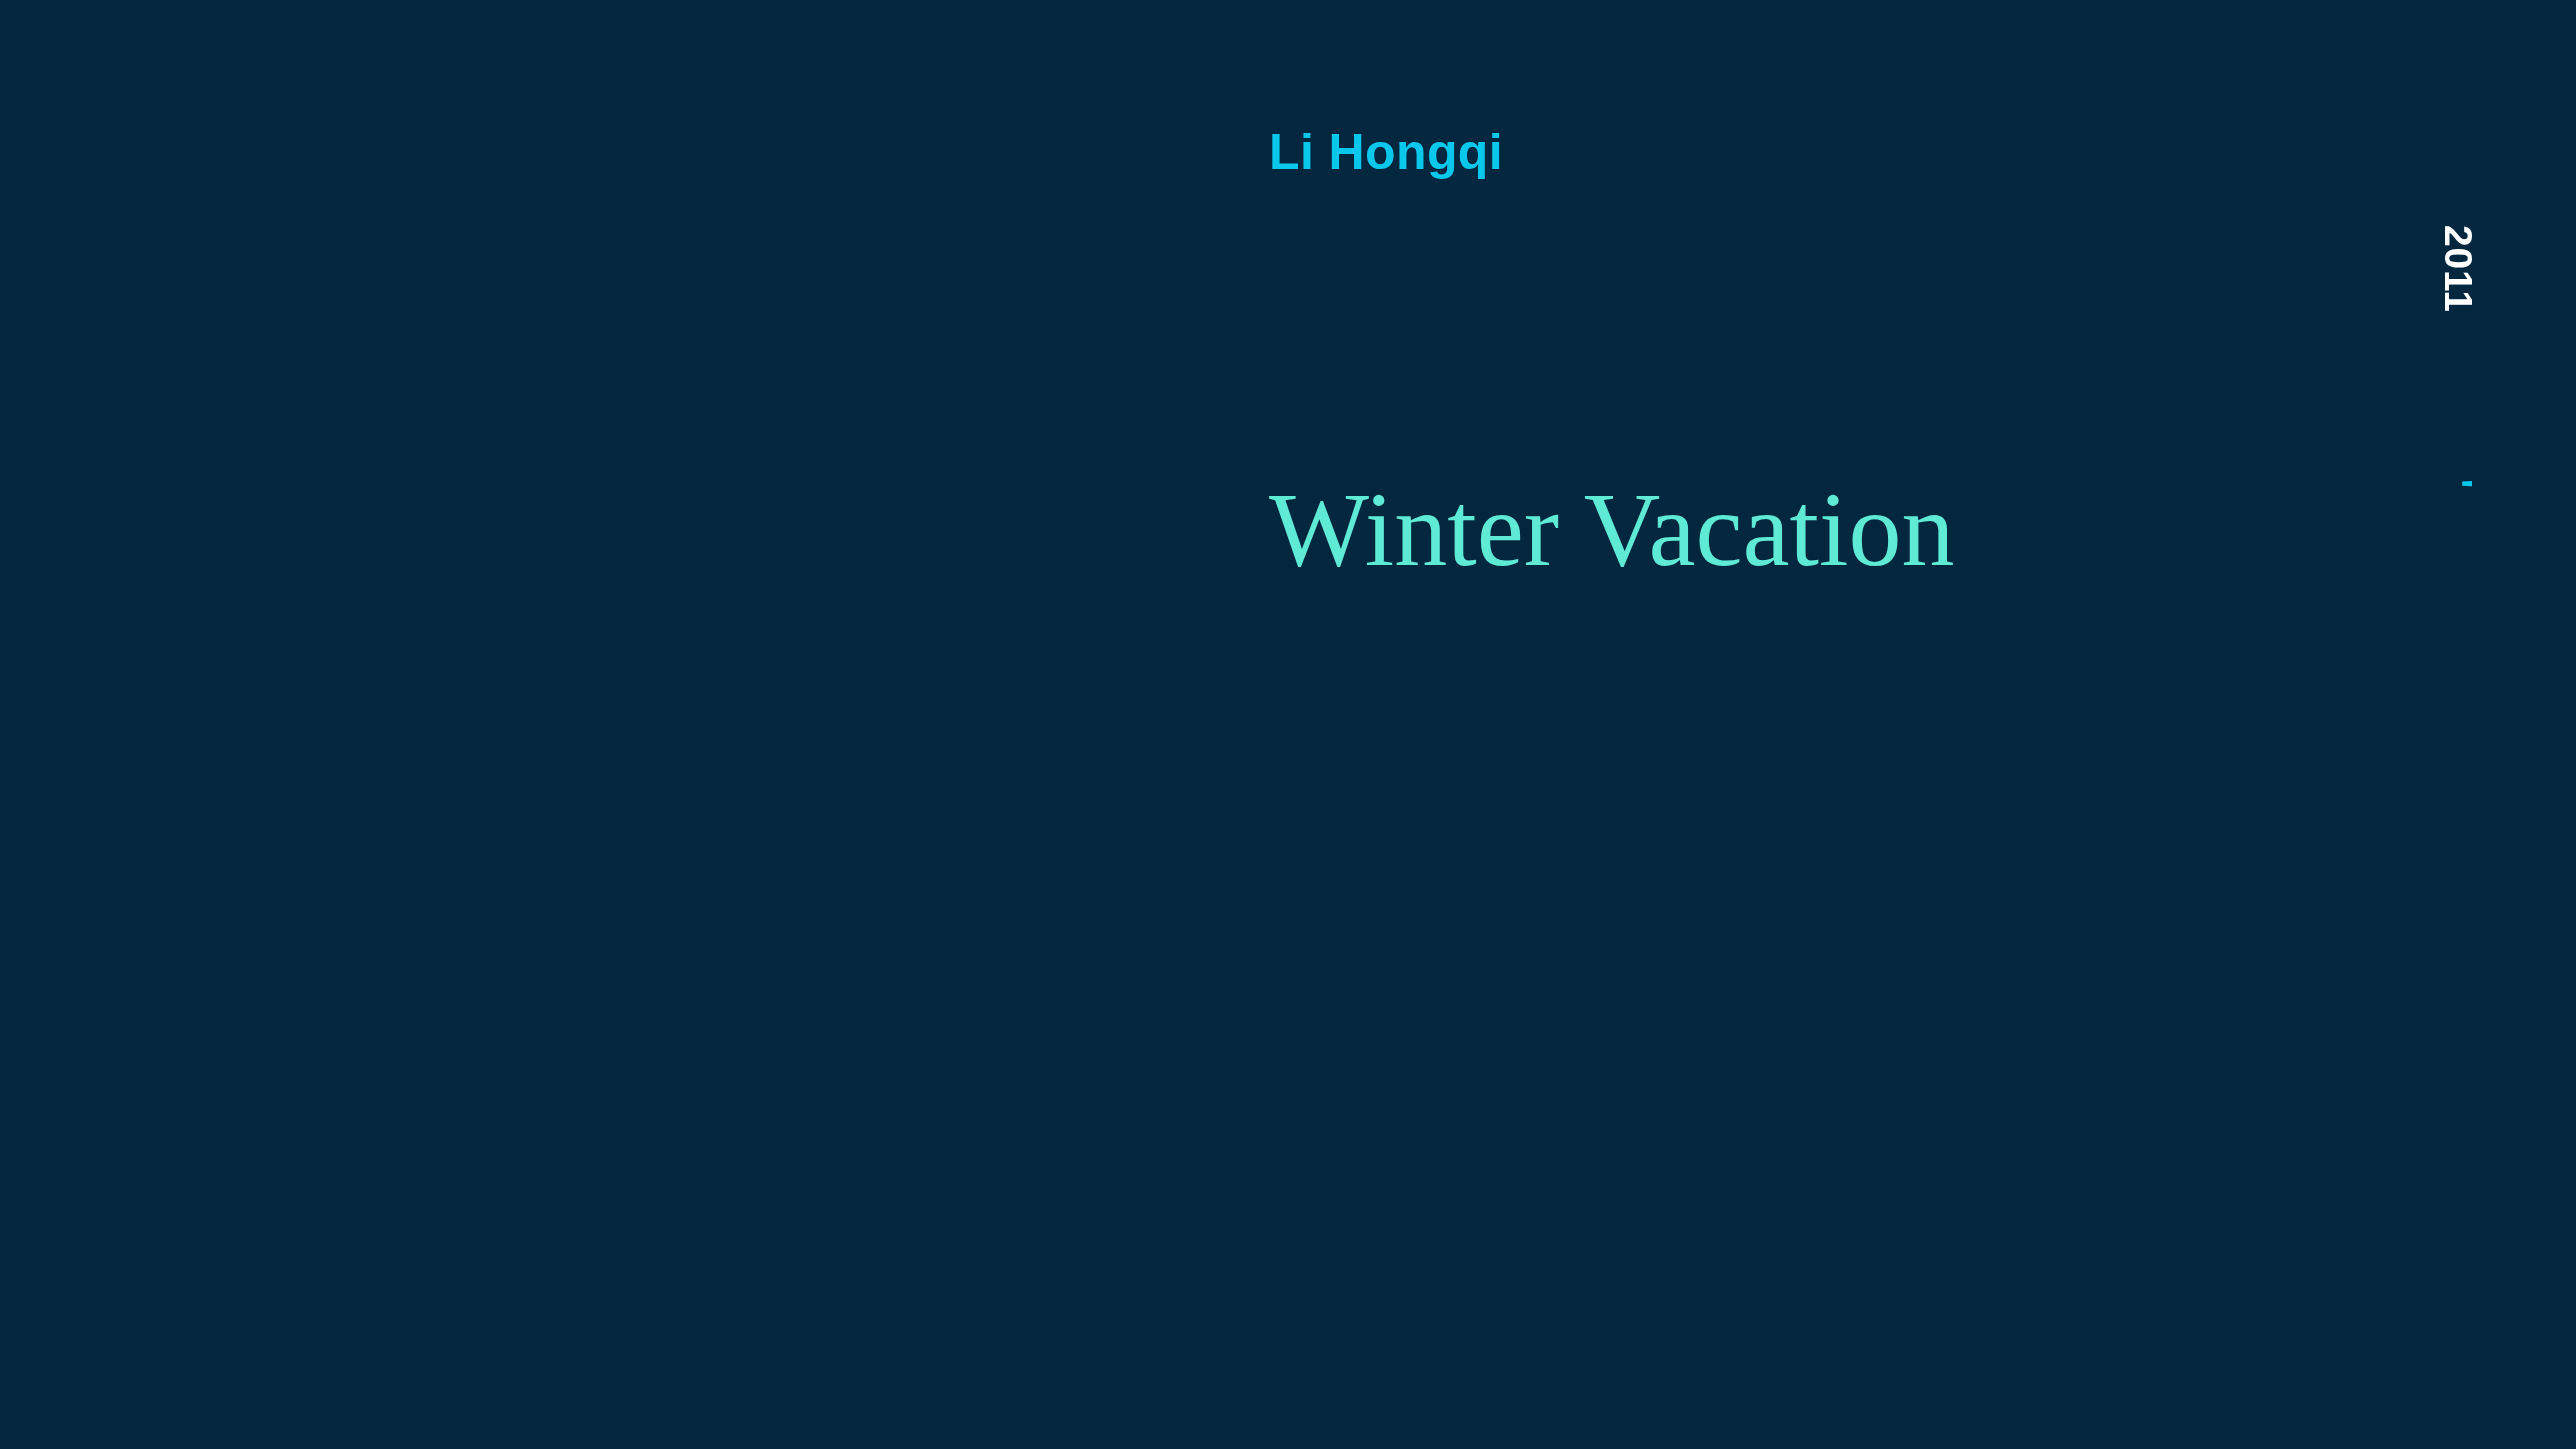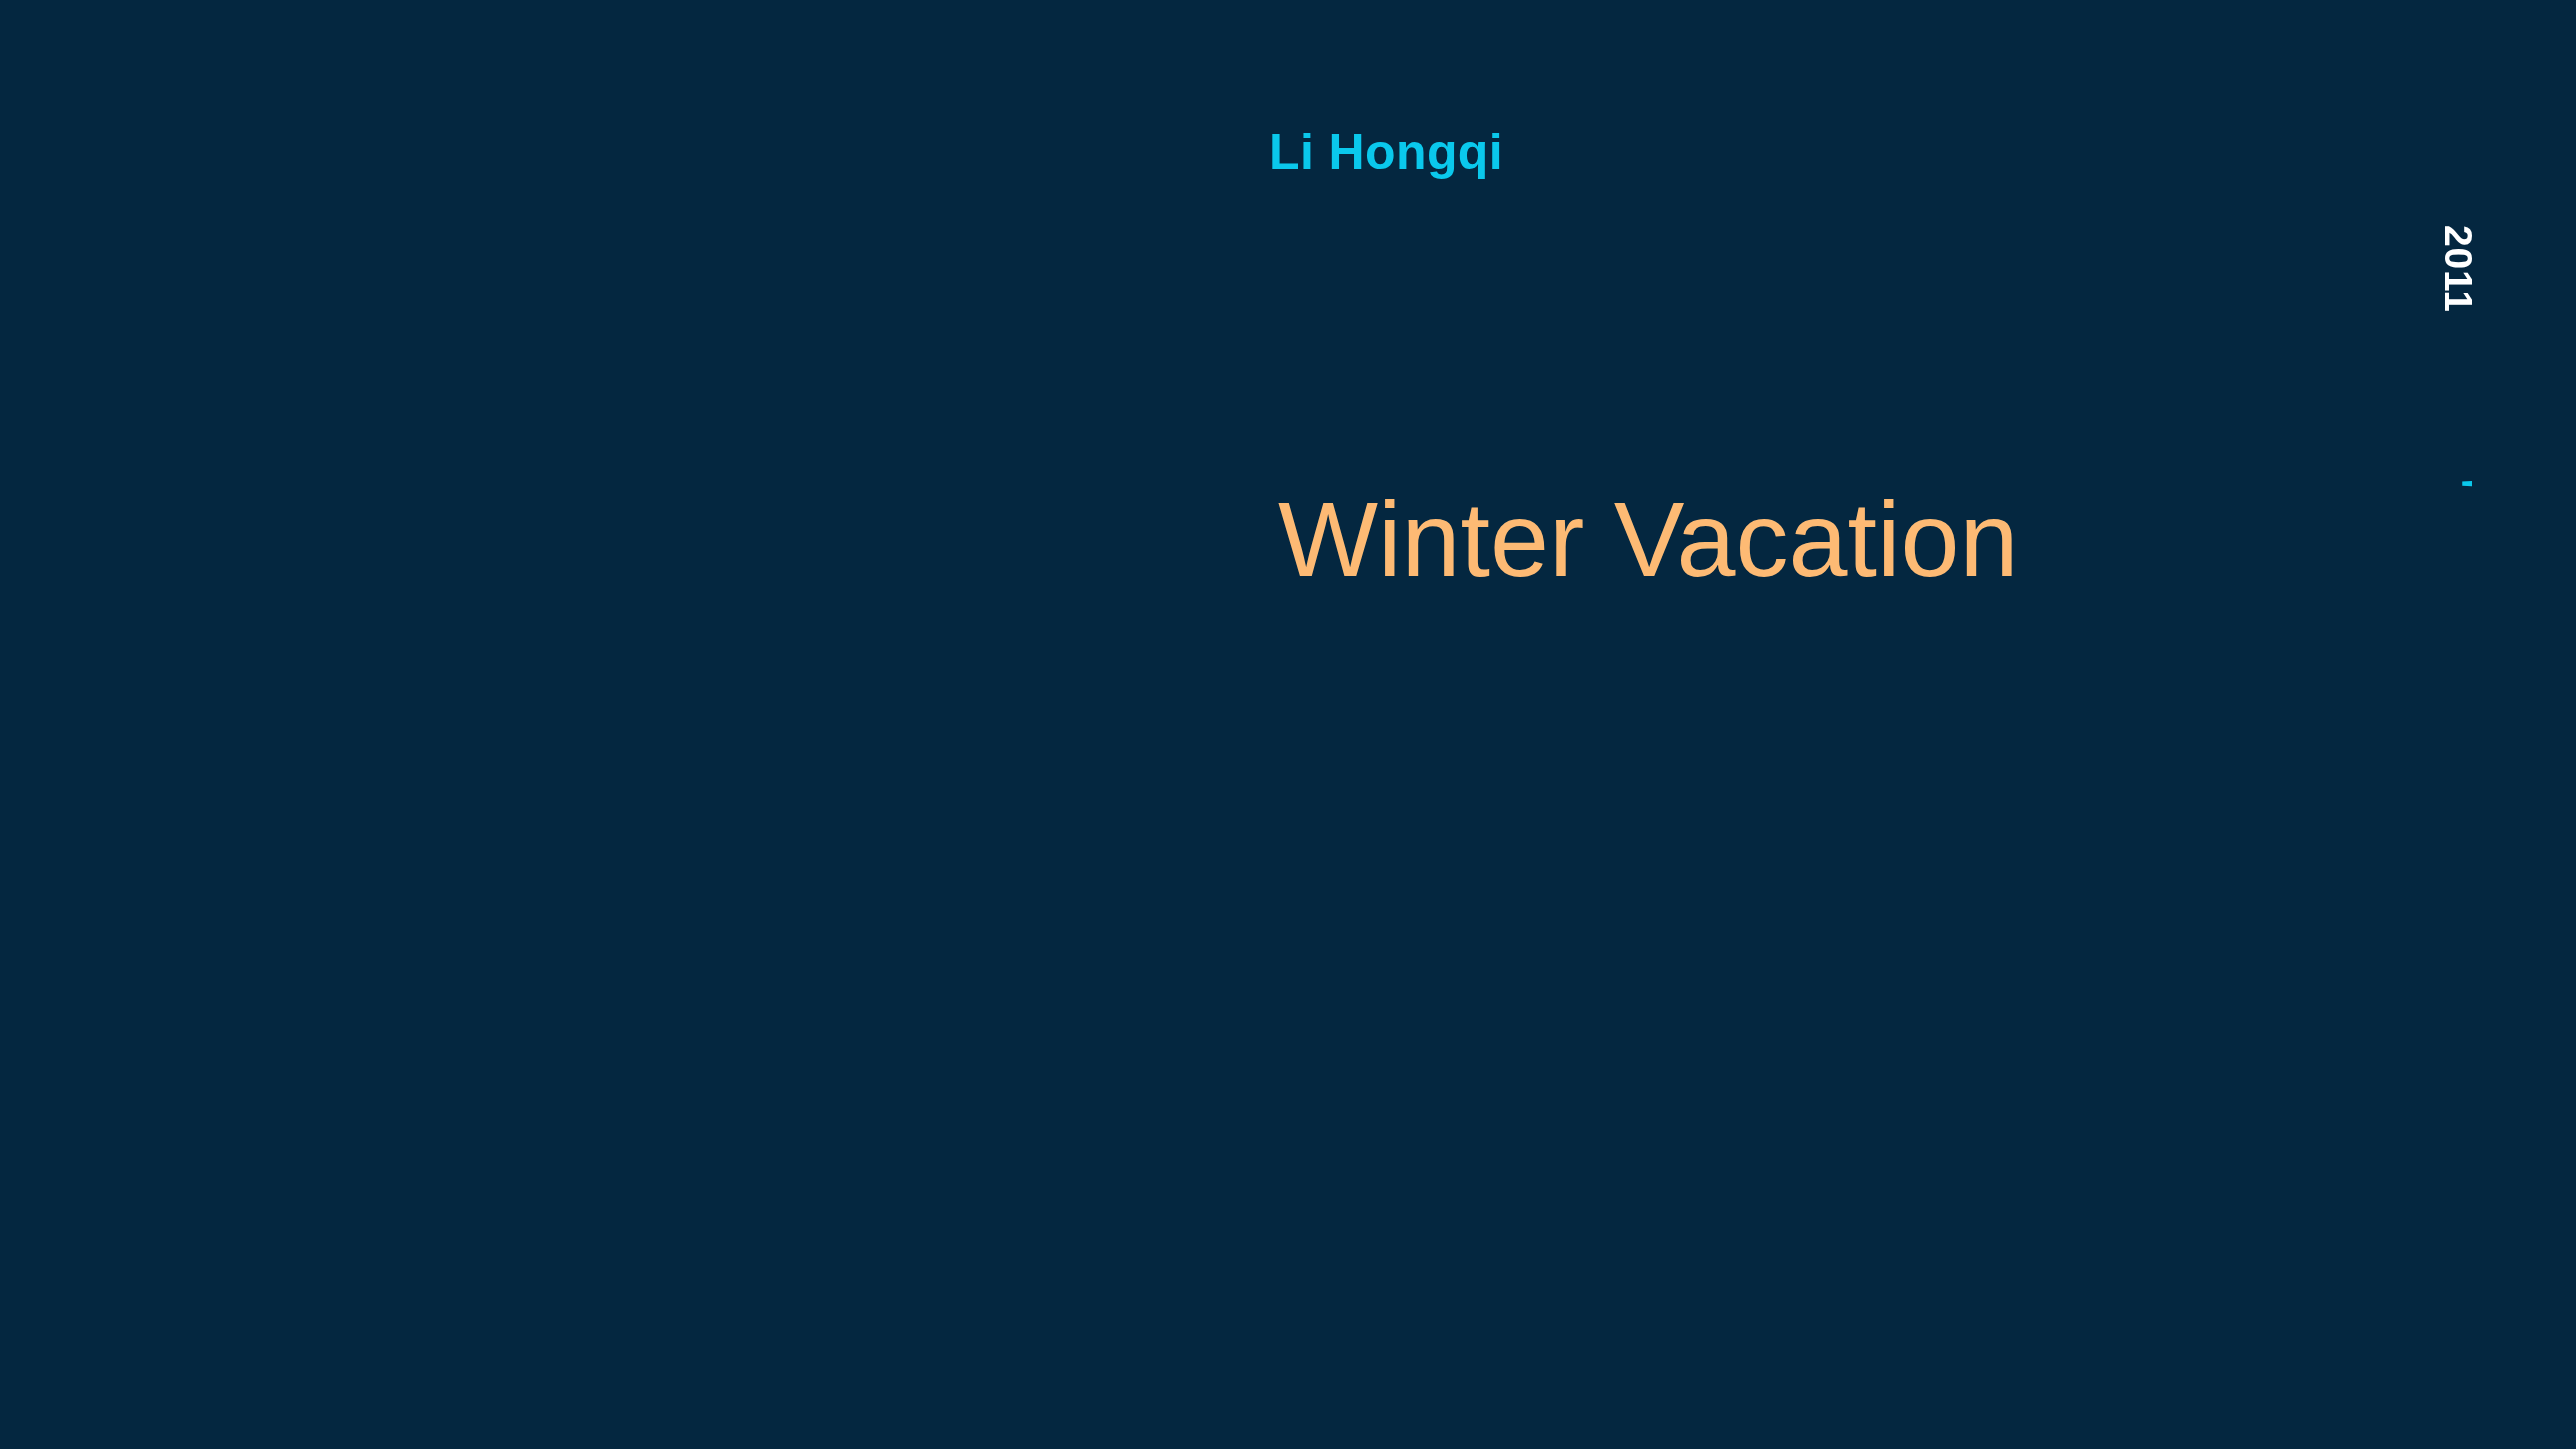--- a/index.html
+++ b/index.html
@@ -36,27 +36,27 @@
     letter-spacing: 0.4px;
     color: #0AC8EC;
     white-space: nowrap;
   }
 
   
   .film-title {
     position: absolute;
     left: 1265px;
     top: 473px;
-    margin: 13px;
-    font-family: Liberation Sans, sans-serif;
+    margin: 4px;
+    font-family: Liberation Serif, serif;
     font-weight: 400;
     font-size: 106px;
     line-height: 1.0;
     letter-spacing: 0px;
-    color: #fdba74;
+    color: #5eead4;
     white-space: nowrap;
   }
 
   
   .side-rail {
     position: absolute;
     left: 2434px;
     top: 225px;
     width: 48px;
     height: 322px;

